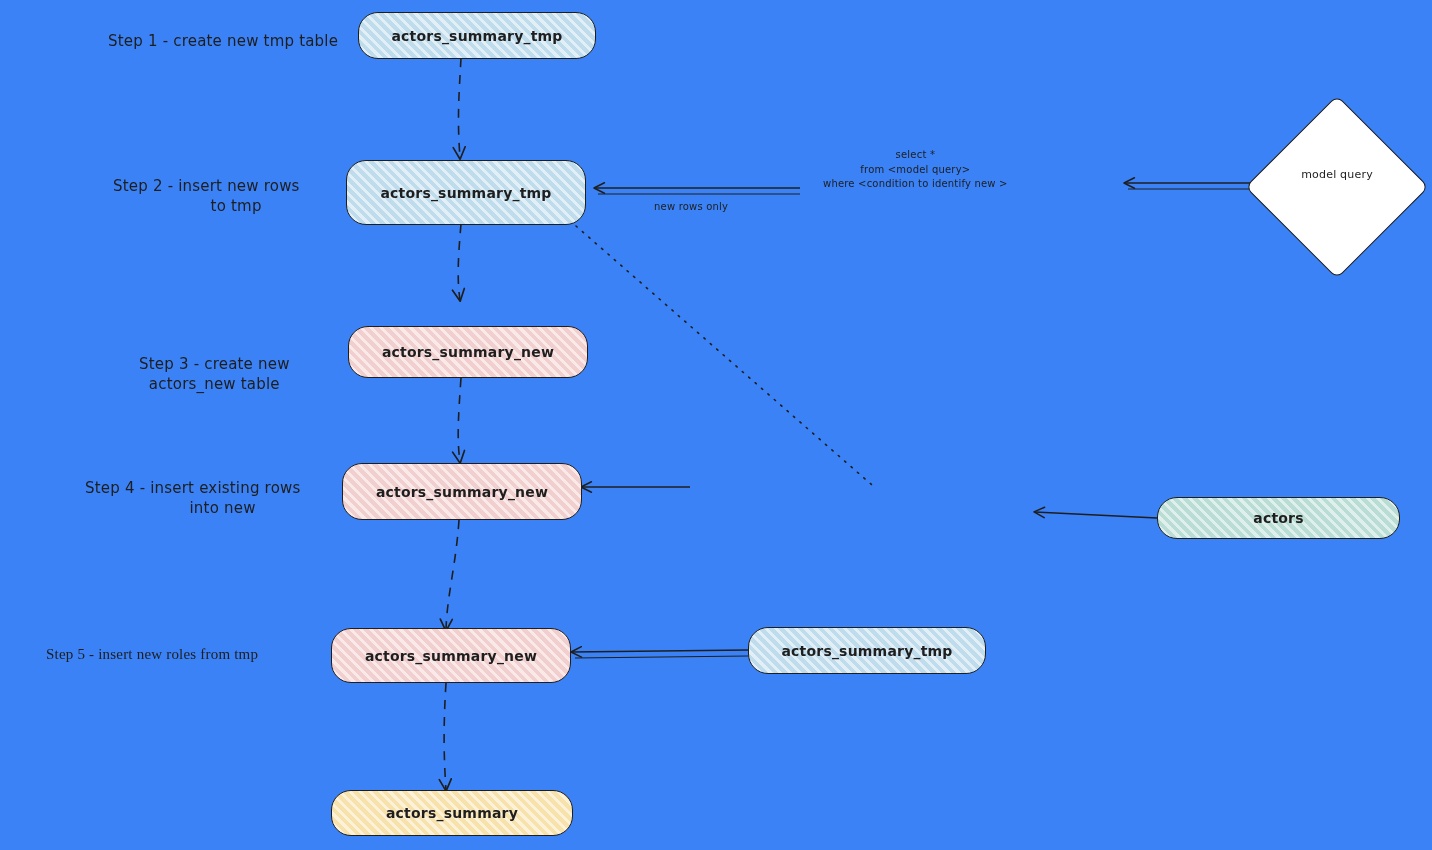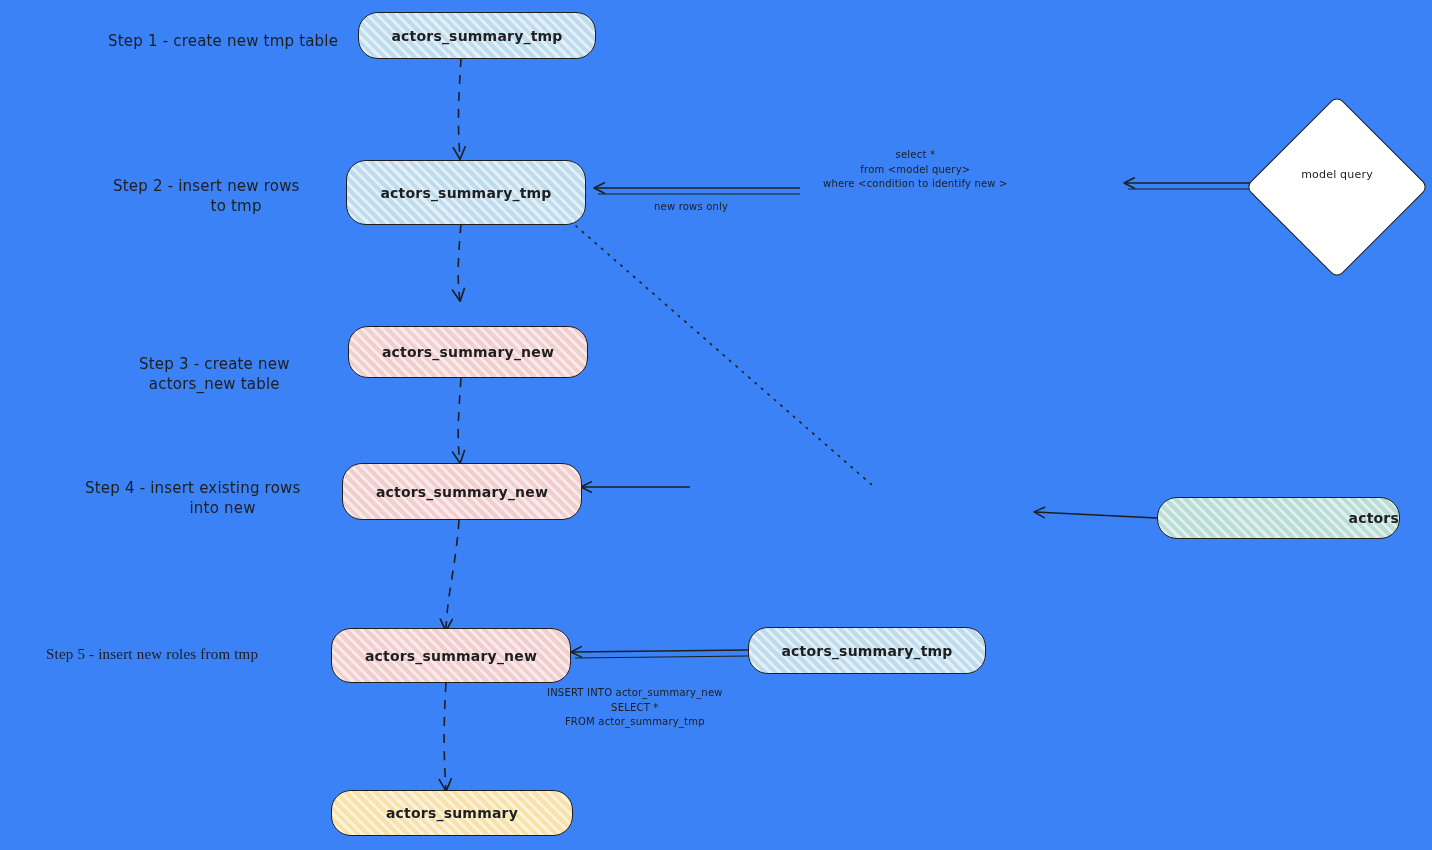--- a/index.html
+++ b/index.html
@@ -45,21 +45,20 @@
     background: #f2cfcf;
     background-image: repeating-linear-gradient(45deg, rgba(255,255,255,0.55) 0 3px, rgba(0,0,0,0) 3px 7px);
   }
   .node.yellow {
     background: #f7e2ab;
     background-image: repeating-linear-gradient(45deg, rgba(255,255,255,0.55) 0 3px, rgba(0,0,0,0) 3px 7px);
   }
   .node.teal {
     background: #b9ddd4;
     background-image: repeating-linear-gradient(45deg, rgba(255,255,255,0.55) 0 3px, rgba(0,0,0,0) 3px 7px);
-    justify-content: flex-end;
   }
   .diamond {
     position: absolute;
     box-sizing: border-box;
     border: 1.6px solid #1e1e1e;
     transform: rotate(45deg);
     background: #ffffff;
     border-radius: 8px;
   }
   .diamond-label {
@@ -163,17 +162,14 @@
     <span>actors_summary_tmp</span>
   </div>
 
   <div class="diamond" style="left:1272px; top:122px; width:130px; height:130px;"></div>
   <div class="diamond-label" style="left:1257px; top:168px;">model query</div>
 
   <div class="edge-label" style="left:823px; top:148px;">select *
 from &lt;model query&gt;
 where &lt;condition to identify new &gt;</div>
   <div class="edge-label" style="left:654px; top:200px;text-align:center;">new rows only</div>
-  <div class="edge-label" style="left:547px; top:686px;">INSERT INTO actor_summary_new
-SELECT *
-FROM actor_summary_tmp</div>
 
 </div>
 
 </body></html>

